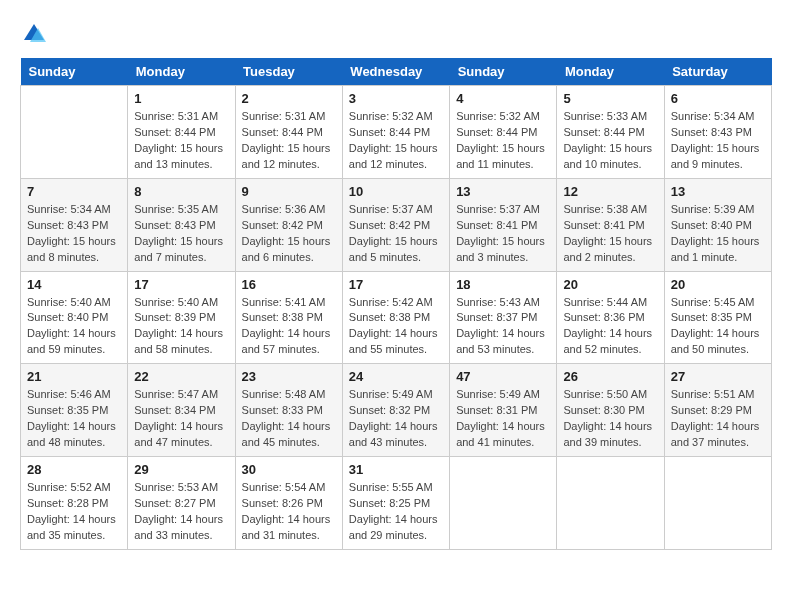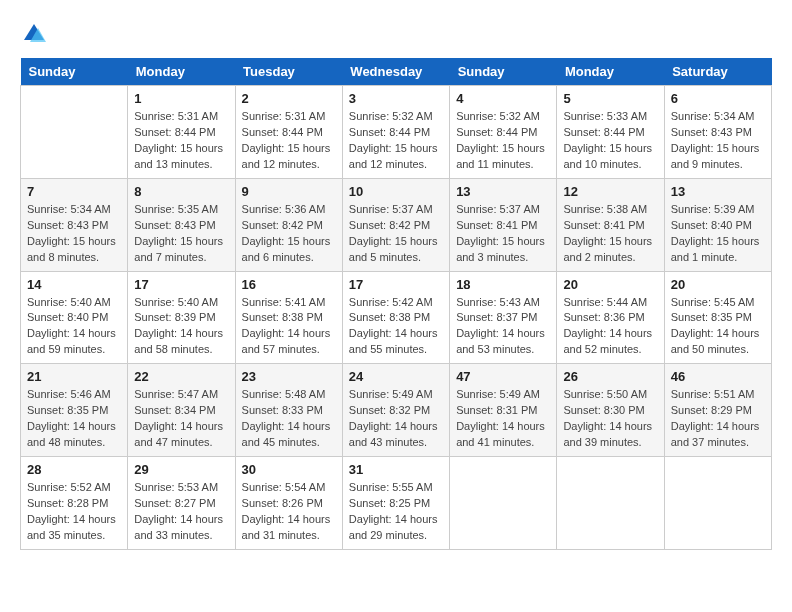--- a/index.html
+++ b/index.html
@@ -235,21 +235,21 @@
         </td>
         <td>
           <span class="day-number">47</span>
           <div class="day-info">Sunrise: 5:49 AM<br>Sunset: 8:31 PM<br>Daylight: 14 hours<br>and 41 minutes.</div>
         </td>
         <td>
           <span class="day-number">26</span>
           <div class="day-info">Sunrise: 5:50 AM<br>Sunset: 8:30 PM<br>Daylight: 14 hours<br>and 39 minutes.</div>
         </td>
         <td>
-          <span class="day-number">46</span>
+          <span class="day-number">27</span>
           <div class="day-info">Sunrise: 5:51 AM<br>Sunset: 8:29 PM<br>Daylight: 14 hours<br>and 37 minutes.</div>
         </td>
       </tr>
       <tr>
         <td>
           <span class="day-number">28</span>
           <div class="day-info">Sunrise: 5:52 AM<br>Sunset: 8:28 PM<br>Daylight: 14 hours<br>and 35 minutes.</div>
         </td>
         <td>
           <span class="day-number">29</span>

